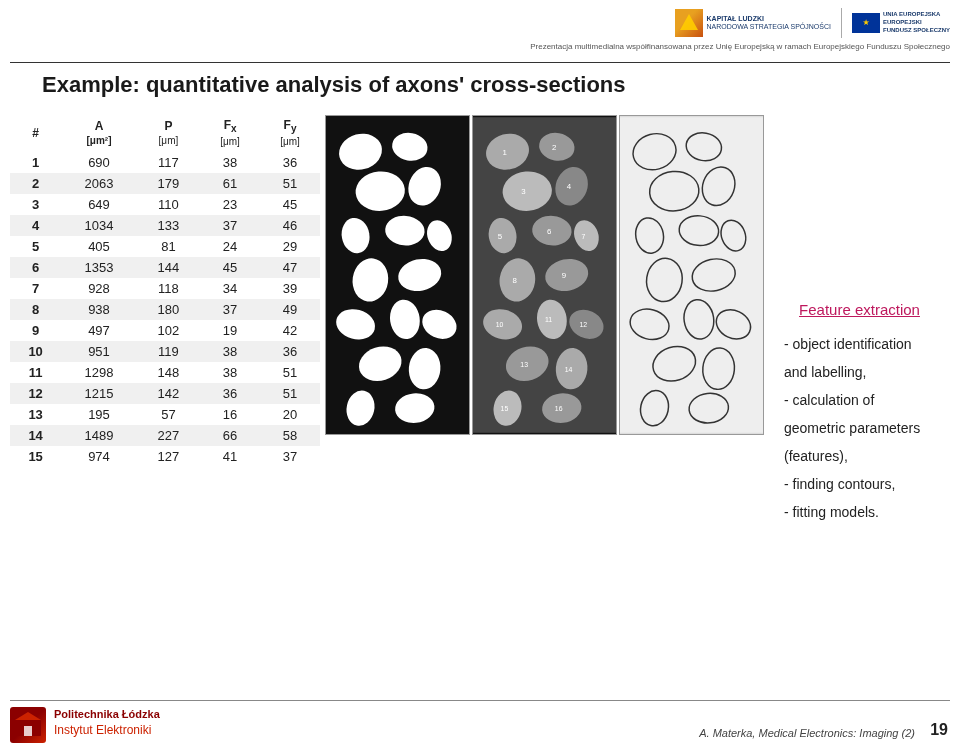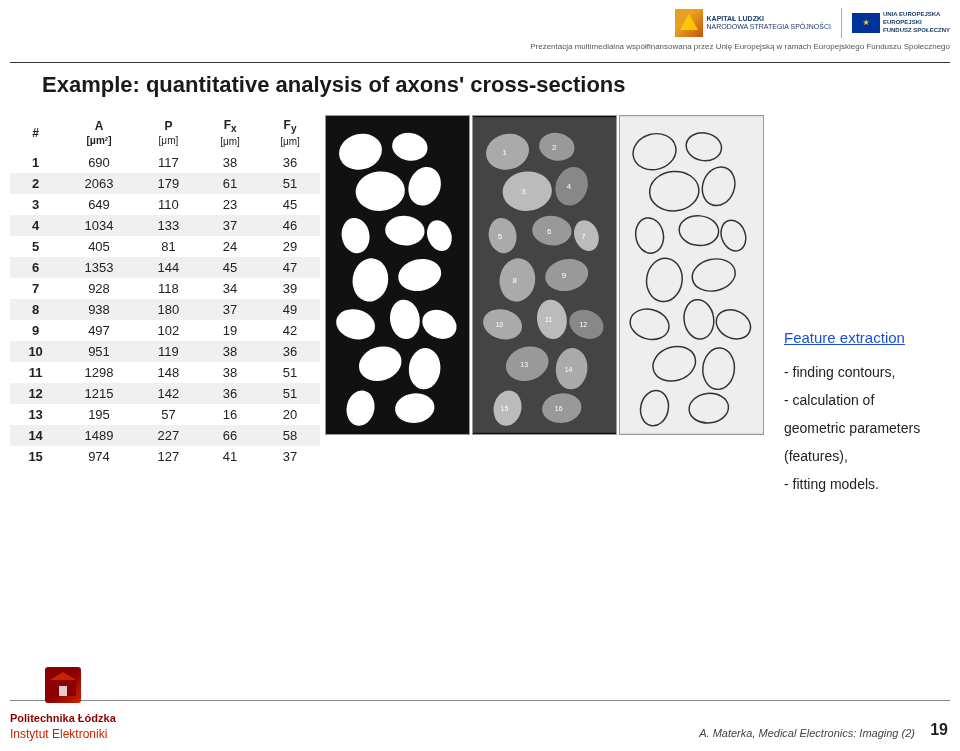--- a/index.html
+++ b/index.html
@@ -172,24 +172,25 @@
     .feature-section {
       flex: 1;
       padding: 30px 15px 10px 20px;
       display: flex;
       flex-direction: column;
       justify-content: center;
     }
 
     .feature-title {
       font-size: 15px;
-      color: #1d4ed8;
+      color: #be185d;
       text-decoration: underline;
       margin-bottom: 12px;
       font-weight: normal;
+      text-align: center;
     }
 
     .feature-list {
       list-style: none;
       font-size: 14px;
       color: #222;
       line-height: 2;
     }
 
     .feature-list li::before {
@@ -204,23 +205,21 @@
       right: 10px;
       height: 1px;
       background: #888;
     }
 
     .footer-left {
       position: absolute;
       bottom: 8px;
       left: 10px;
       display: flex;
-      align-items: center;
       gap: 8px;
-      flex-direction: column;
     }
 
     .footer-logo-box {
       width: 36px;
       height: 36px;
       background: linear-gradient(135deg, #8b0000 50%, #cc2200 100%);
       border-radius: 3px;
       display: flex;
       align-items: center;
       justify-content: center;
@@ -507,22 +506,23 @@
         <ellipse cx="100" cy="255" rx="16" ry="21" fill="none" stroke="#333" stroke-width="1.5" transform="rotate(5,100,255)"></ellipse>
         <ellipse cx="35" cy="295" rx="14" ry="18" fill="none" stroke="#333" stroke-width="1.5" transform="rotate(12,35,295)"></ellipse>
         <ellipse cx="90" cy="295" rx="20" ry="15" fill="none" stroke="#333" stroke-width="1.5" transform="rotate(-6,90,295)"></ellipse>
       </svg>
     </div>
   </div>
 
   <div class="feature-section">
     <div class="feature-title">Feature extraction</div>
     <ul class="feature-list" id="feature-list">
+    <li>object identification and labelling,</li>
+        <li>calculation of geometric parameters (features),</li>
         <li>finding contours,</li>
-        <li>calculation of geometric parameters (features),</li>
         <li>fitting models.</li>
       </ul>
   </div>
 
 </div>
 
 <div class="bottom-divider"></div>
 
 <div class="footer-left">
   <div class="footer-logo-box">

